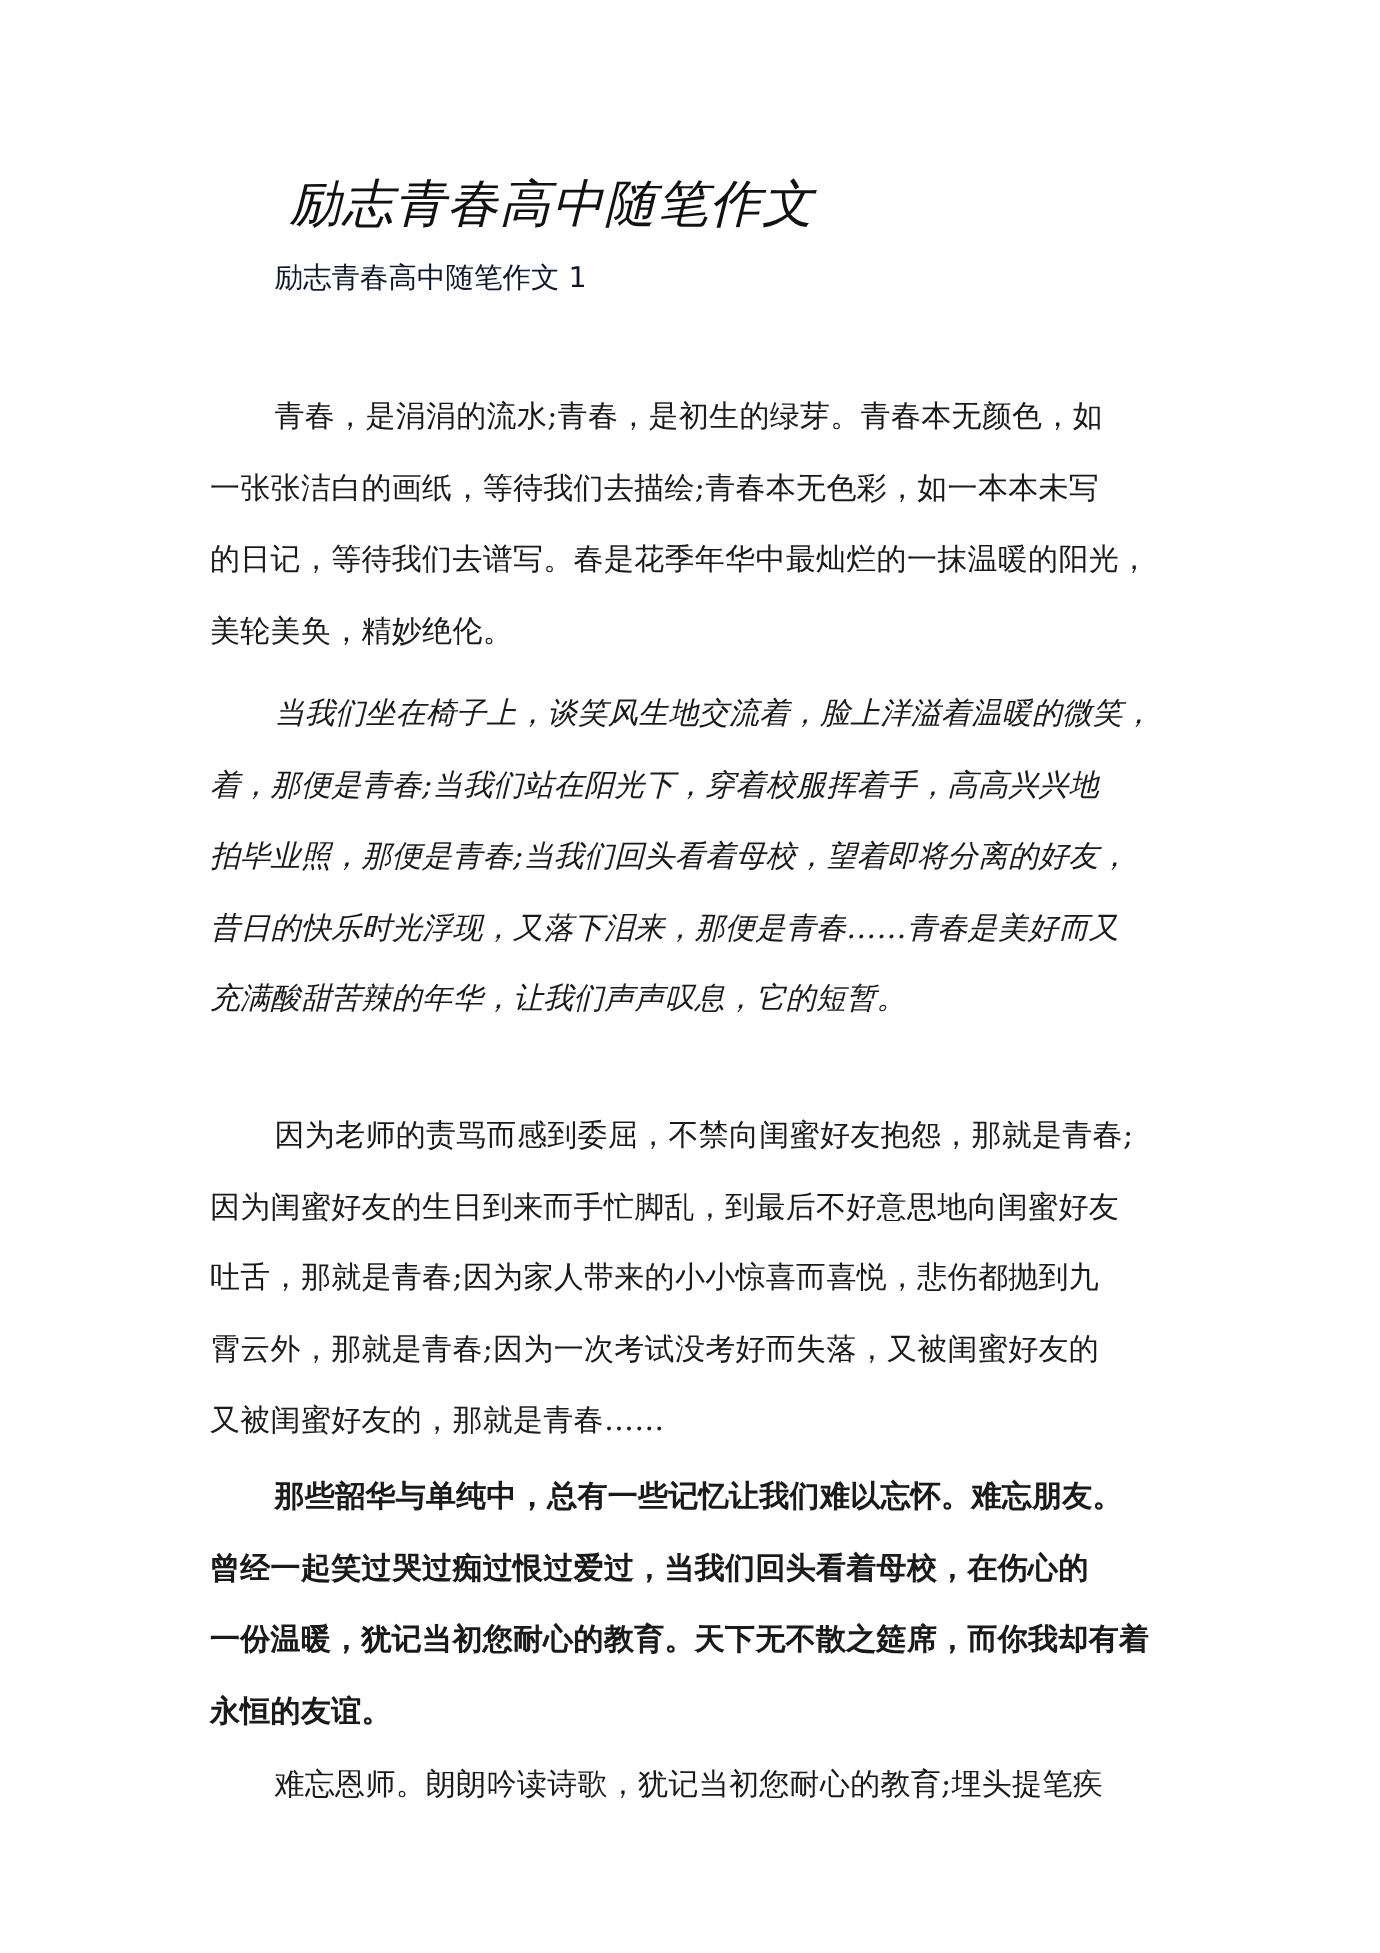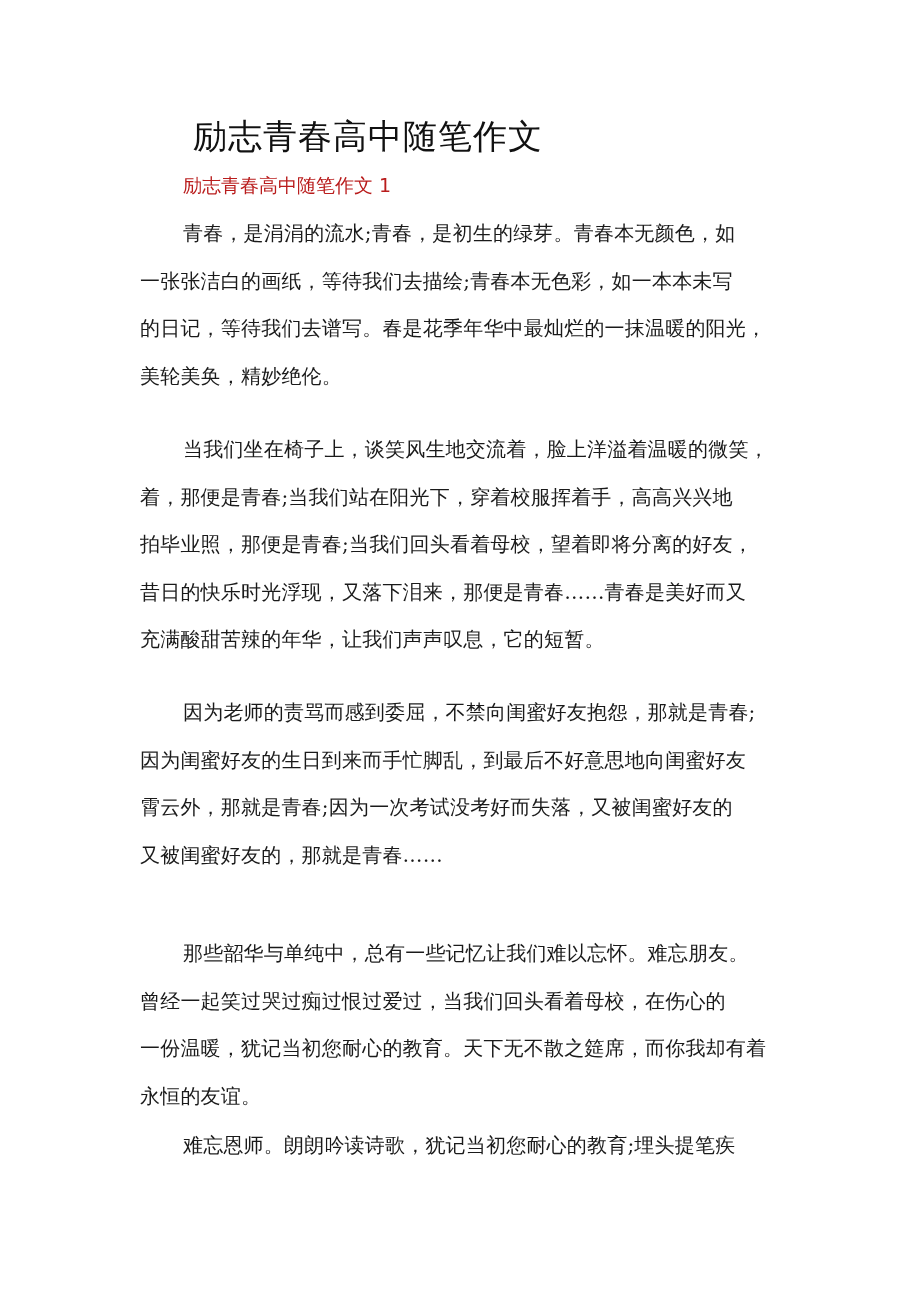--- a/index.html
+++ b/index.html
@@ -1,58 +1,59 @@
 <!DOCTYPE html>
 <html><head>
 <meta charset="utf-8">
 <style>
   html, body { margin:0; padding:0; background:#ffffff; }
   body { width:920px; height:1302px; position:relative; overflow:hidden;
          font-family:"DejaVu Serif", serif; color:#1a1a1a; }
   .page { position:absolute; left:0; top:0; width:920px; height:1302px; background:#fff; }
   .title { position:absolute; left:0; width:736px; top:110px; text-align:center;
            font-family:"DejaVu Sans", sans-serif; font-size:34px; line-height:52px;
-           color:#111; letter-spacing:1px; }
+           color:#111; letter-spacing:1px;font-style:italic; }
   .subtitle { position:absolute; left:183px; top:170px; font-size:19px; line-height:30px;
-              font-family:"DejaVu Sans", sans-serif; color:#b91c1c; }
-  .para { position:absolute; left:140px; width:660px; }
+              font-family:"DejaVu Sans", sans-serif; color:#0f172a; }
+  .para { position:absolute; left:140px; width:660px;margin-top:44px; }
   .line { display:block; font-size:20px; height:30px; line-height:30px; margin-bottom:17.5px;
           white-space:nowrap; letter-spacing:0.2px; }
   .line.indent { padding-left:43px; }
 </style>
 </head>
 <body>
 
 <div class="page">
   <div class="title">励志青春高中随笔作文</div>
   <div class="subtitle">励志青春高中随笔作文 1</div>
 
   <div class="para" style="top:218px;">
     <span class="line indent">青春，是涓涓的流水;青春，是初生的绿芽。青春本无颜色，如</span>
     <span class="line">一张张洁白的画纸，等待我们去描绘;青春本无色彩，如一本本未写</span>
     <span class="line">的日记，等待我们去谱写。春是花季年华中最灿烂的一抹温暖的阳光，</span>
     <span class="line">美轮美奂，精妙绝伦。</span>
   </div>
 
-  <div class="para" style="top:434px;">
+  <div class="para" style="top:416px;font-style:italic;">
     <span class="line indent">当我们坐在椅子上，谈笑风生地交流着，脸上洋溢着温暖的微笑，</span>
     <span class="line">着，那便是青春;当我们站在阳光下，穿着校服挥着手，高高兴兴地</span>
     <span class="line">拍毕业照，那便是青春;当我们回头看着母校，望着即将分离的好友，</span>
     <span class="line">昔日的快乐时光浮现，又落下泪来，那便是青春……青春是美好而又</span>
     <span class="line">充满酸甜苦辣的年华，让我们声声叹息，它的短暂。</span>
   </div>
 
   <div class="para" style="top:697px;">
     <span class="line indent">因为老师的责骂而感到委屈，不禁向闺蜜好友抱怨，那就是青春;</span>
     <span class="line">因为闺蜜好友的生日到来而手忙脚乱，到最后不好意思地向闺蜜好友</span>
+    <span class="line">吐舌，那就是青春;因为家人带来的小小惊喜而喜悦，悲伤都抛到九</span>
     <span class="line">霄云外，那就是青春;因为一次考试没考好而失落，又被闺蜜好友的</span>
     <span class="line">又被闺蜜好友的，那就是青春……</span>
   </div>
 
-  <div class="para" style="top:938px;">
+  <div class="para" style="top:938px;font-weight:bold;">
     <span class="line indent">那些韶华与单纯中，总有一些记忆让我们难以忘怀。难忘朋友。</span>
     <span class="line">曾经一起笑过哭过痴过恨过爱过，当我们回头看着母校，在伤心的</span>
     <span class="line">一份温暖，犹记当初您耐心的教育。天下无不散之筵席，而你我却有着</span>
     <span class="line">永恒的友谊。</span>
   </div>
 
   <div class="para" style="top:1130px;">
     <span class="line indent">难忘恩师。朗朗吟读诗歌，犹记当初您耐心的教育;埋头提笔疾</span>
   </div>
 </div>

